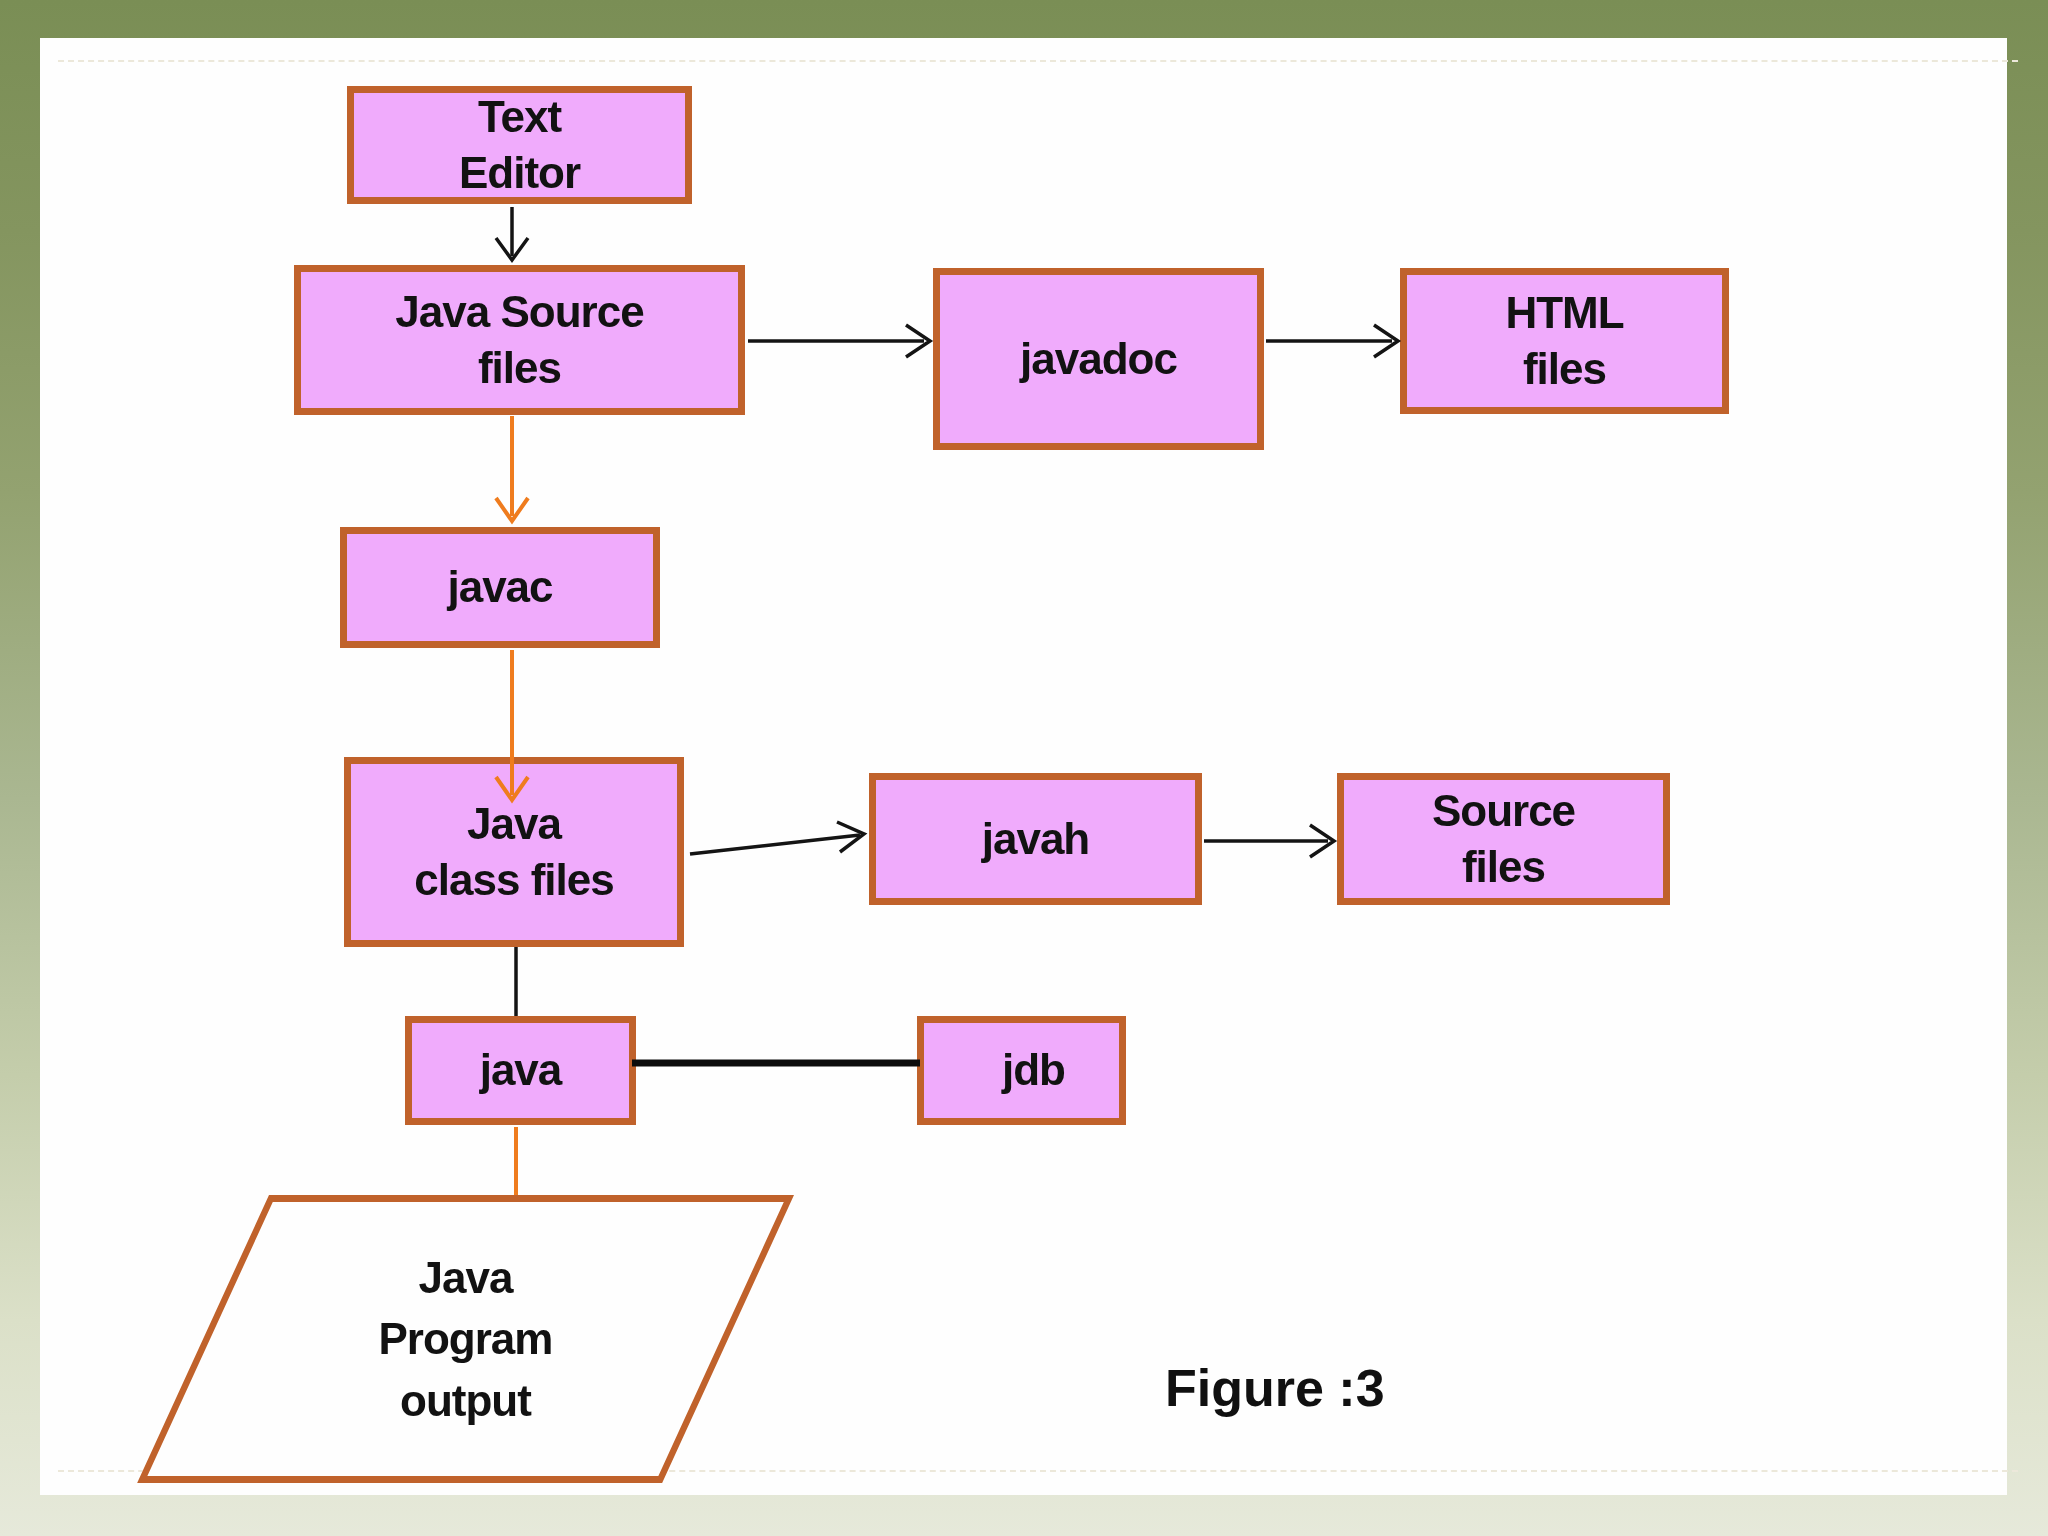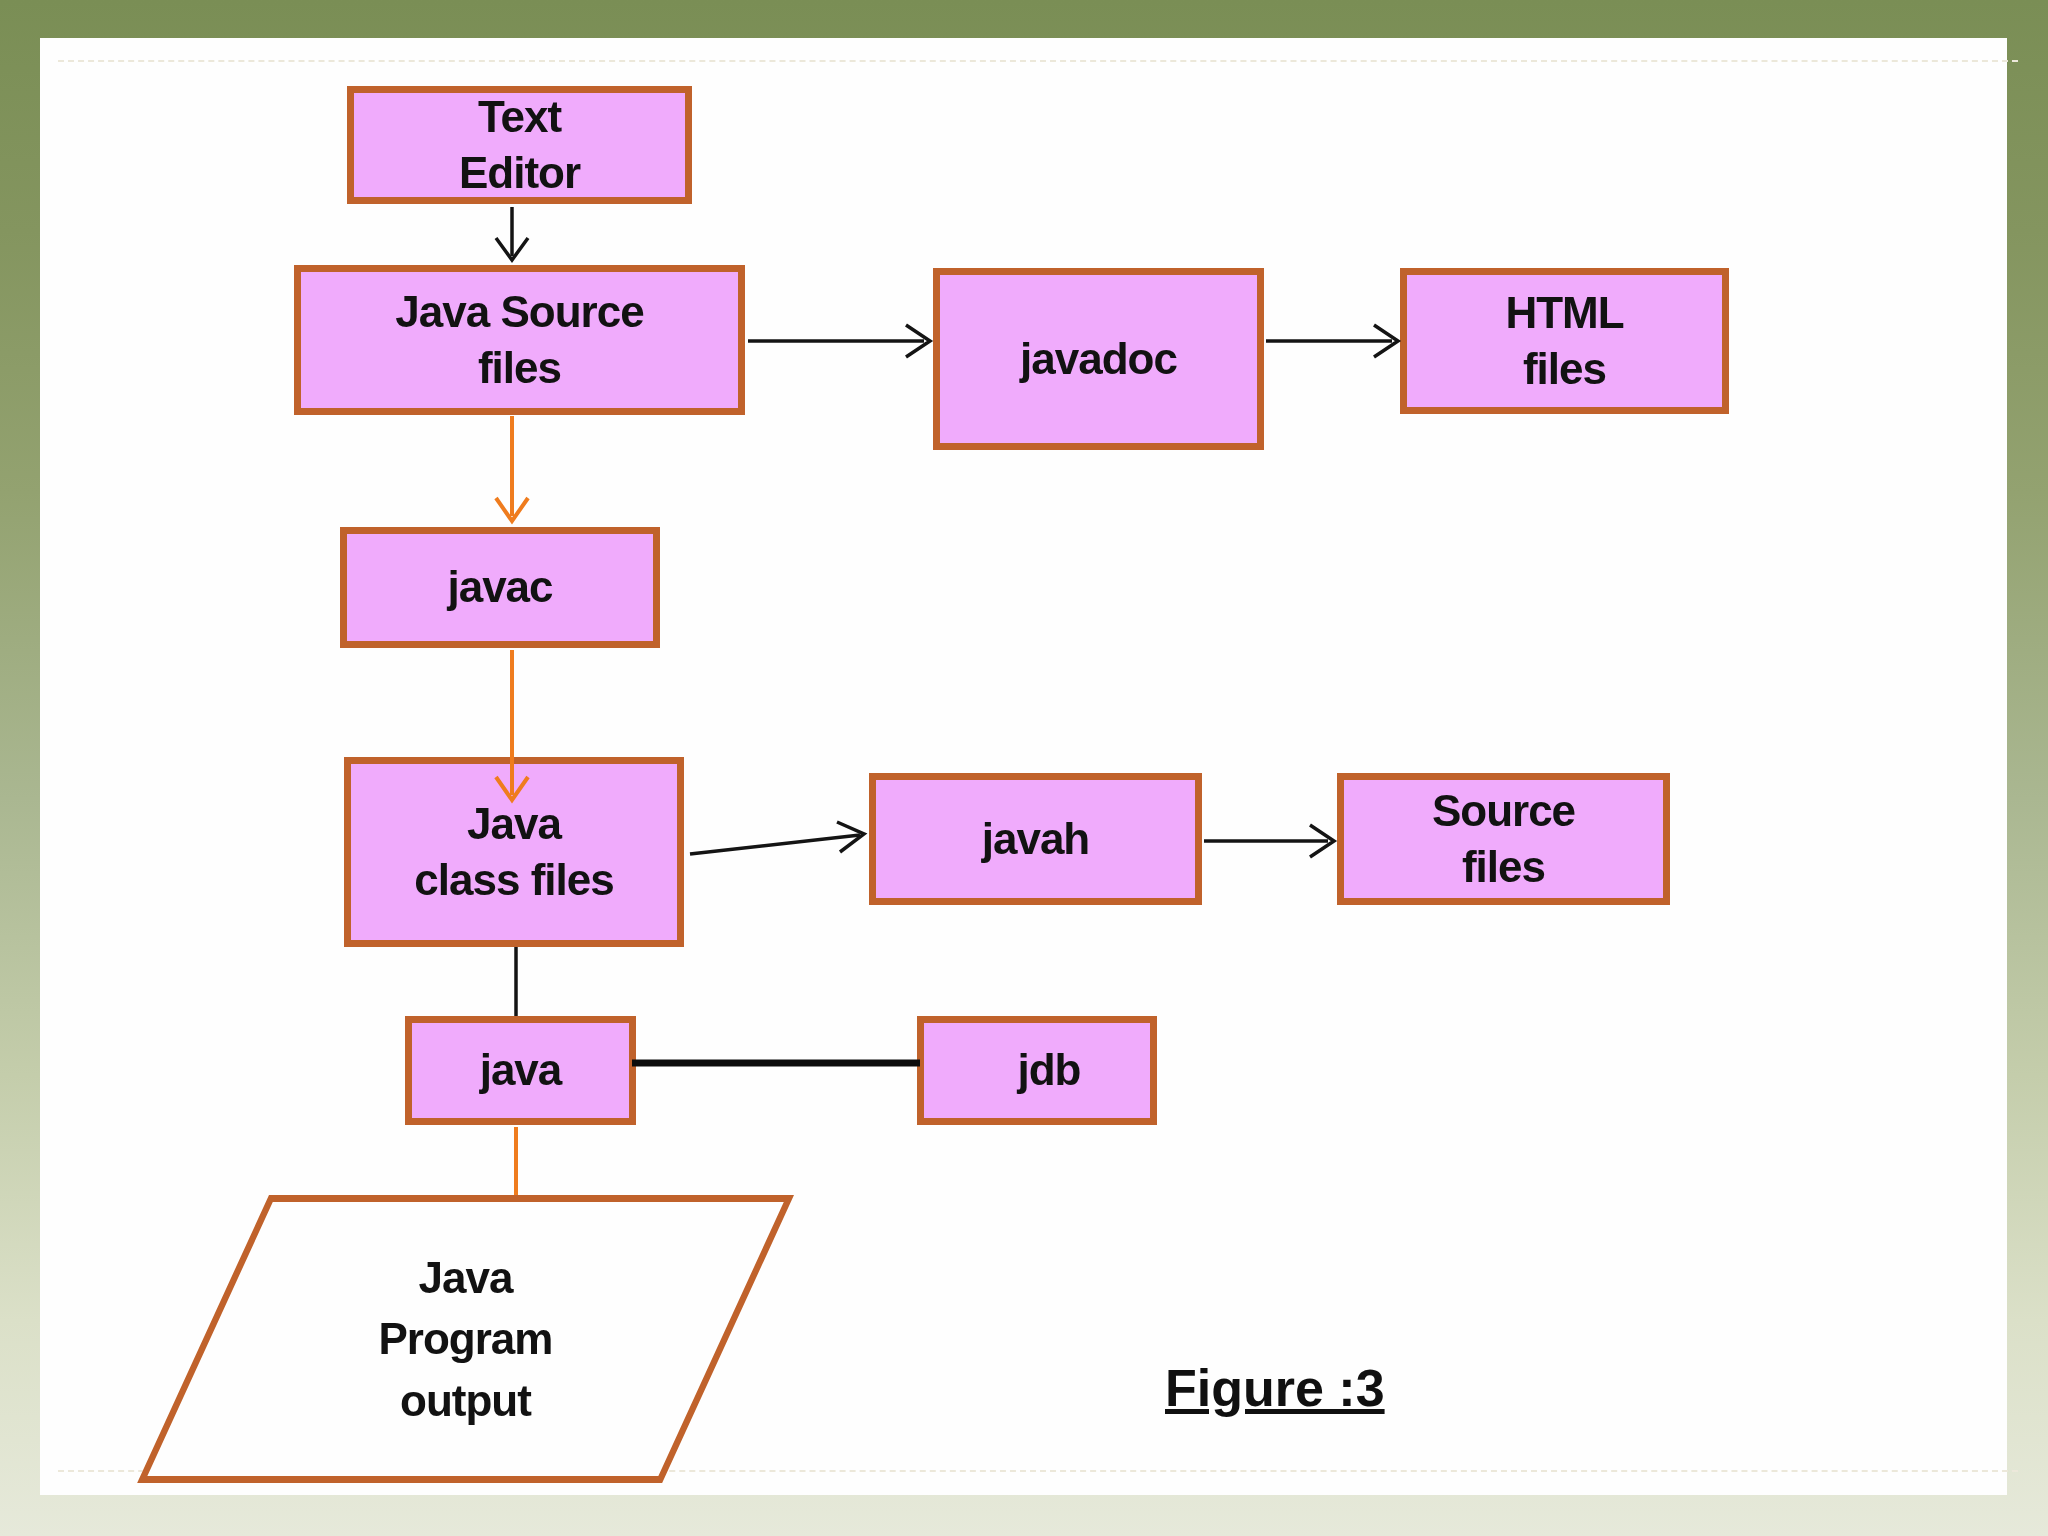--- a/index.html
+++ b/index.html
@@ -55,21 +55,21 @@
   
   .n-text-editor   { left: 307px; top:  48px; width: 345px; height: 118px; }
   .n-java-source   { left: 254px; top: 227px; width: 451px; height: 150px; }
   .n-javadoc       { left: 893px; top: 230px; width: 331px; height: 182px; }
   .n-html-files    { left:1360px; top: 230px; width: 329px; height: 146px; }
   .n-javac         { left: 300px; top: 489px; width: 320px; height: 121px; align-items: center; }
   .n-java-class    { left: 304px; top: 719px; width: 340px; height: 190px; }
   .n-javah         { left: 829px; top: 735px; width: 333px; height: 132px; }
   .n-header-files  { left:1297px; top: 735px; width: 333px; height: 132px; }
   .n-java          { left: 365px; top: 978px; width: 231px; height: 109px; }
-  .n-jdb           { left: 877px; top: 978px; width: 240px; height: 109px; padding-left: 24px; }
+  .n-jdb           { left: 877px; top: 978px; width: 209px; height: 109px; padding-left: 24px; }
 
   .n-parallelogram {
     left: 229px; top: 1157px; width: 525px; height: 288px;
     transform: skewX(-24.6deg);
     transform-origin: 0 0;
     background: #fefefe;
   }
   .parallelogram-label {
     position: absolute;
     left: 97px; top: 1157px; width: 657px; height: 288px;
@@ -88,21 +88,20 @@
   }
 
   .caption {
     position: absolute;
     left: 1125px; top: 1320px;
     font-size: 52px;
     font-weight: bold;
     letter-spacing: 0px;
     color: #101010;
     z-index: 1;
-    text-decoration: underline;
   }
 </style>
 </head>
 <body>
 
 <div class="stage">
 
   <div class="canvas">
     <div class="faint-line top"></div>
     <div class="faint-line bottom"></div>

